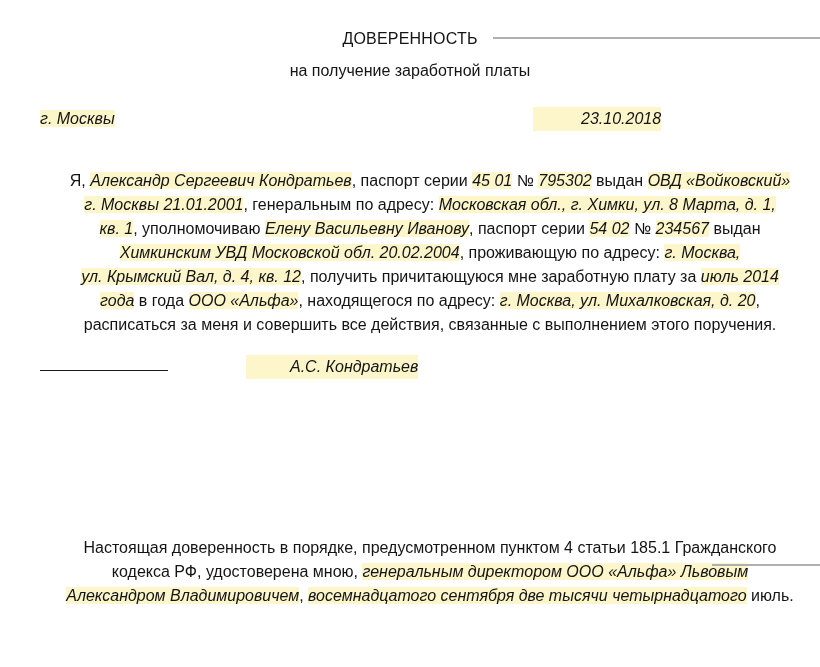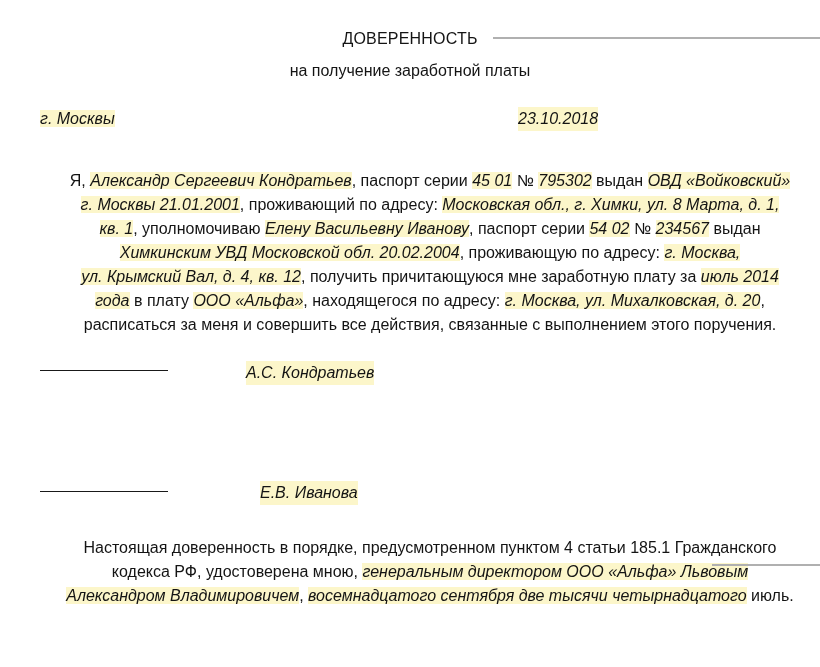--- a/index.html
+++ b/index.html
@@ -40,21 +40,21 @@
   }
   .title-rule { top: 37px; left: 493px; right: 0; }
   .cert-rule  { top: 564px; left: 712px; right: 0; }
   .meta {
     position: absolute;
     top: 107px;
     left: 40px;
     right: 40px;
     height: 24px;
   }
-  .meta .date { position: absolute; left: 478px; top: 0; }
+  .meta .date { position: absolute; left: 493px; top: 0; padding-left: 48px; }
   .para {
     position: absolute;
     left: 40px;
     width: 772px;
     margin: 4px;
     white-space: pre-wrap;
     text-align: center;
   }
   .body-para { top: 165px; }
   .cert-para { top: 532px; }
@@ -74,21 +74,21 @@
   .sigline {
     position: absolute;
     left: 0;
     top: 0;
     width: 128px;
     height: 19px;
     border-bottom: 1.6px solid #191919;
   }
   .sig2 .sigline { height: 20px; }
   .sig3 .sigline { width: 122px; height: 21px; }
-  .signame { position: absolute; top: 10px; }
+  .signame { position: absolute; top: 4px; padding-left: 44px; }
   .sig1 .signame { left: 206px; }
   .sig2 .signame { left: 220px; }
   .sig3 .signame { left: 229px; }
   .caption {
     position: absolute;
     top: 409px;
     left: 40px;
   }
 </style>
 </head>
@@ -101,37 +101,33 @@
   <div class="rule title-rule"></div>
 
   <div class="subtitle">на получение заработной платы</div>
 
   <div class="meta">
     <span class="hl">г. Москвы</span>
     <span class="hl date">23.10.2018</span>
   </div>
 
   <p class="para body-para"><span>Я, </span><span class="hl">Александр Сергеевич Кондратьев</span><span>, паспорт серии </span><span class="hl">45 01</span><span> № </span><span class="hl">795302</span><span> выдан </span><span class="hl">ОВД «Войковский»
-г. Москвы 21.01.2001</span><span>, проживающий по адресу: </span><span class="hl">Московская обл., г. Химки, ул. 8 Марта, д. 1,
+г. Москвы 21.01.2001</span><span>, генеральным по адресу: </span><span class="hl">Московская обл., г. Химки, ул. 8 Марта, д. 1,
 кв. 1</span><span>, уполномочиваю </span><span class="hl">Елену Васильевну Иванову</span><span>, паспорт серии </span><span class="hl">54 02</span><span> № </span><span class="hl">234567</span><span> выдан
 </span><span class="hl">Химкинским УВД Московской обл. 20.02.2004</span><span>, проживающую по адресу: </span><span class="hl">г. Москва,
 ул. Крымский Вал, д. 4, кв. 12</span><span>, получить причитающуюся мне заработную плату за </span><span class="hl">июль 2014
-года</span><span> в плату </span><span class="hl">ООО «Альфа»</span><span>, находящегося по адресу: </span><span class="hl">г. Москва, ул. Михалковская, д. 20</span><span>,
+года</span><span> в года </span><span class="hl">ООО «Альфа»</span><span>, находящегося по адресу: </span><span class="hl">г. Москва, ул. Михалковская, д. 20</span><span>,
 расписаться за меня и совершить все действия, связанные с выполнением этого поручения.</span></p>
 
   <div class="sigrow sig1">
     <span class="sigline"></span>
     <span class="hl signame">А.С. Кондратьев</span>
   </div>
 
 
-  <div class="sigrow sig2">
-    <span class="sigline"></span>
-    <span class="hl signame">Е.В. Иванова</span>
-  </div>
 
   <p class="para cert-para"><span>Настоящая доверенность в порядке, предусмотренном пунктом 4 статьи 185.1 Гражданского
 кодекса РФ, удостоверена мною, </span><span class="hl">генеральным директором ООО «Альфа» Львовым
 Александром Владимировичем</span><span>, </span><span class="hl">восемнадцатого сентября две тысячи четырнадцатого</span><span> июль.</span></p>
 
   <div class="rule cert-rule"></div>
 
 
 </div>
 

